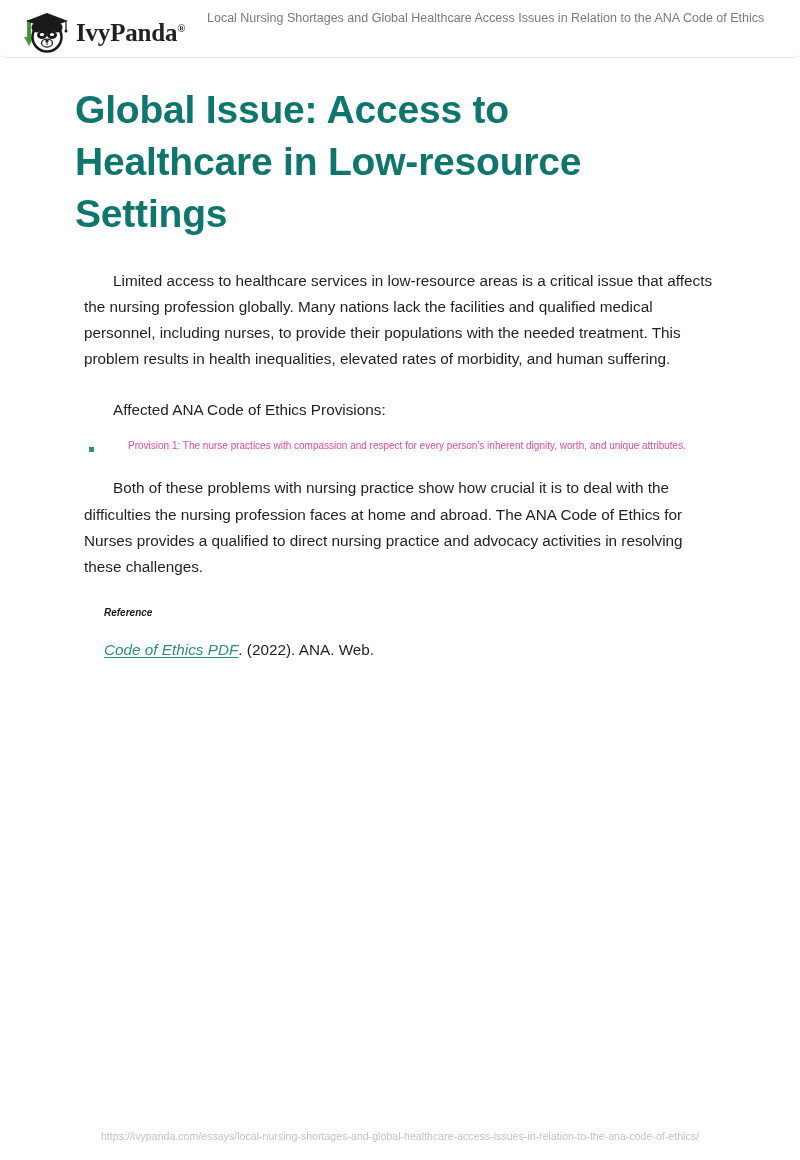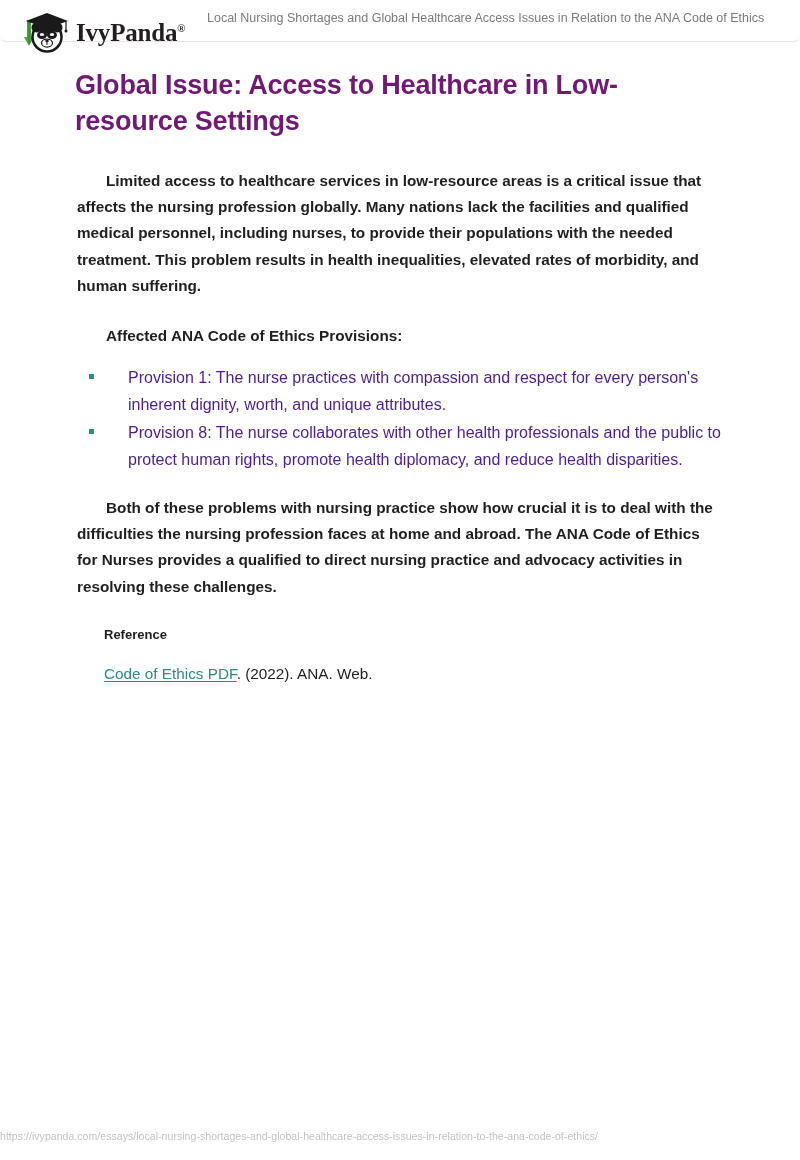--- a/index.html
+++ b/index.html
@@ -14,21 +14,21 @@
     background: #ffffff;
     font-family: "Liberation Sans", sans-serif;
     color: #1a1a1a;
     position: relative;
     overflow: hidden;
   }
 
   
   .page-header {
     position: relative;
-    height: 42px;
+    height: 58px;
     width: 100%;
     display: flex;
     align-items: flex-start;
     border-bottom: 1px solid #e8e8e8;
     border-radius: 6px;
   }
   .brand {
     display: flex;
     align-items: center;
     padding-left: 16px;
@@ -68,95 +68,96 @@
     padding-left: 10px;
     font-weight: normal;
     white-space: nowrap;
   }
 
   
   .content {
     padding: 0 78px 0 75px;
   }
   .doc-title {
-    font-size: 27px;
+    font-size: 39px;
     font-weight: bold;
     line-height: 1.33;
-    color: #701a75;
+    color: #0f766e;
     margin: 26px 0 0 0;
     letter-spacing: -0.2px;
     max-width: 610px;
   }
   .para {
     font-size: 15.3px;
     line-height: 1.72;
     color: #1f1f1f;
-    margin: 21px 0 0 2px;
+    margin: 21px 0 0 9px;
     text-indent: 29px;
     max-width: 648px;
-    font-weight: bold;
   }
   .para.lead {
     margin-top: 28px;
   }
   .para.sub-intro {
     margin-top: 24px;
   }
 
   ul.provisions {
     list-style: none;
     margin: 14px 0 0 0;
     padding: 0;
     max-width: 648px;
   }
   ul.provisions li {
     position: relative;
     padding-left: 53px;
-    font-size: 16px;
+    font-size: 10px;
     line-height: 1.72;
-    color: #4c1d95;
+    color: #ec4899;
     margin-bottom: 0;
   }
   ul.provisions li::before {
     content: "";
     position: absolute;
     left: 14px;
     top: 10px;
     width: 5px;
     height: 5px;
     background: #2a9189;
   }
 
   .ref-heading {
-    font-size: 13px;
+    font-size: 10px;
     font-weight: bold;
     color: #1c1c1c;
     margin: 27px 0 0 0;
     padding-left: 29px;
+    font-style: italic;
   }
   .ref-entry {
     font-size: 15.3px;
     line-height: 1.7;
     color: #1f1f1f;
     margin: 19px 0 0 0;
     padding-left: 29px;
   }
   .ref-entry a {
     color: #2a8d80;
+    font-style: italic;
     text-decoration: underline;
     text-underline-offset: 2px;
   }
 
   
   .page-footer {
     position: absolute;
     left: 0;
     right: 0;
     bottom: 16px;
-    text-align: left;
+    text-align: center;
   }
   .footer-url {
     font-size: 10.5px;
     color: #c2c2c2;
     letter-spacing: 0.05px;
     text-decoration: none;
     word-break: break-all;
   }
 </style>
 </head>
@@ -201,21 +202,20 @@
 <div class="content">
 
   <h1 class="doc-title">Global Issue: Access to Healthcare in Low-resource Settings</h1>
 
   <p class="para lead">Limited access to healthcare services in low-resource areas is a critical issue that affects the nursing profession globally. Many nations lack the facilities and qualified medical personnel, including nurses, to provide their populations with the needed treatment. This problem results in health inequalities, elevated rates of morbidity, and human suffering.</p>
 
   <p class="para sub-intro">Affected ANA Code of Ethics Provisions:</p>
 
   <ul class="provisions">
     <li>Provision 1: The nurse practices with compassion and respect for every person's inherent dignity, worth, and unique attributes.</li>
-    <li>Provision 8: The nurse collaborates with other health professionals and the public to protect human rights, promote health diplomacy, and reduce health disparities.</li>
   </ul>
 
   <p class="para">Both of these problems with nursing practice show how crucial it is to deal with the difficulties the nursing profession faces at home and abroad. The ANA Code of Ethics for Nurses provides a qualified to direct nursing practice and advocacy activities in resolving these challenges.</p>
 
   <h2 class="ref-heading">Reference</h2>
 
   <p class="ref-entry"><a href="#">Code of Ethics PDF</a><span>. (2022). ANA. Web.</span></p>
 </div>
 
 <div class="page-footer">

